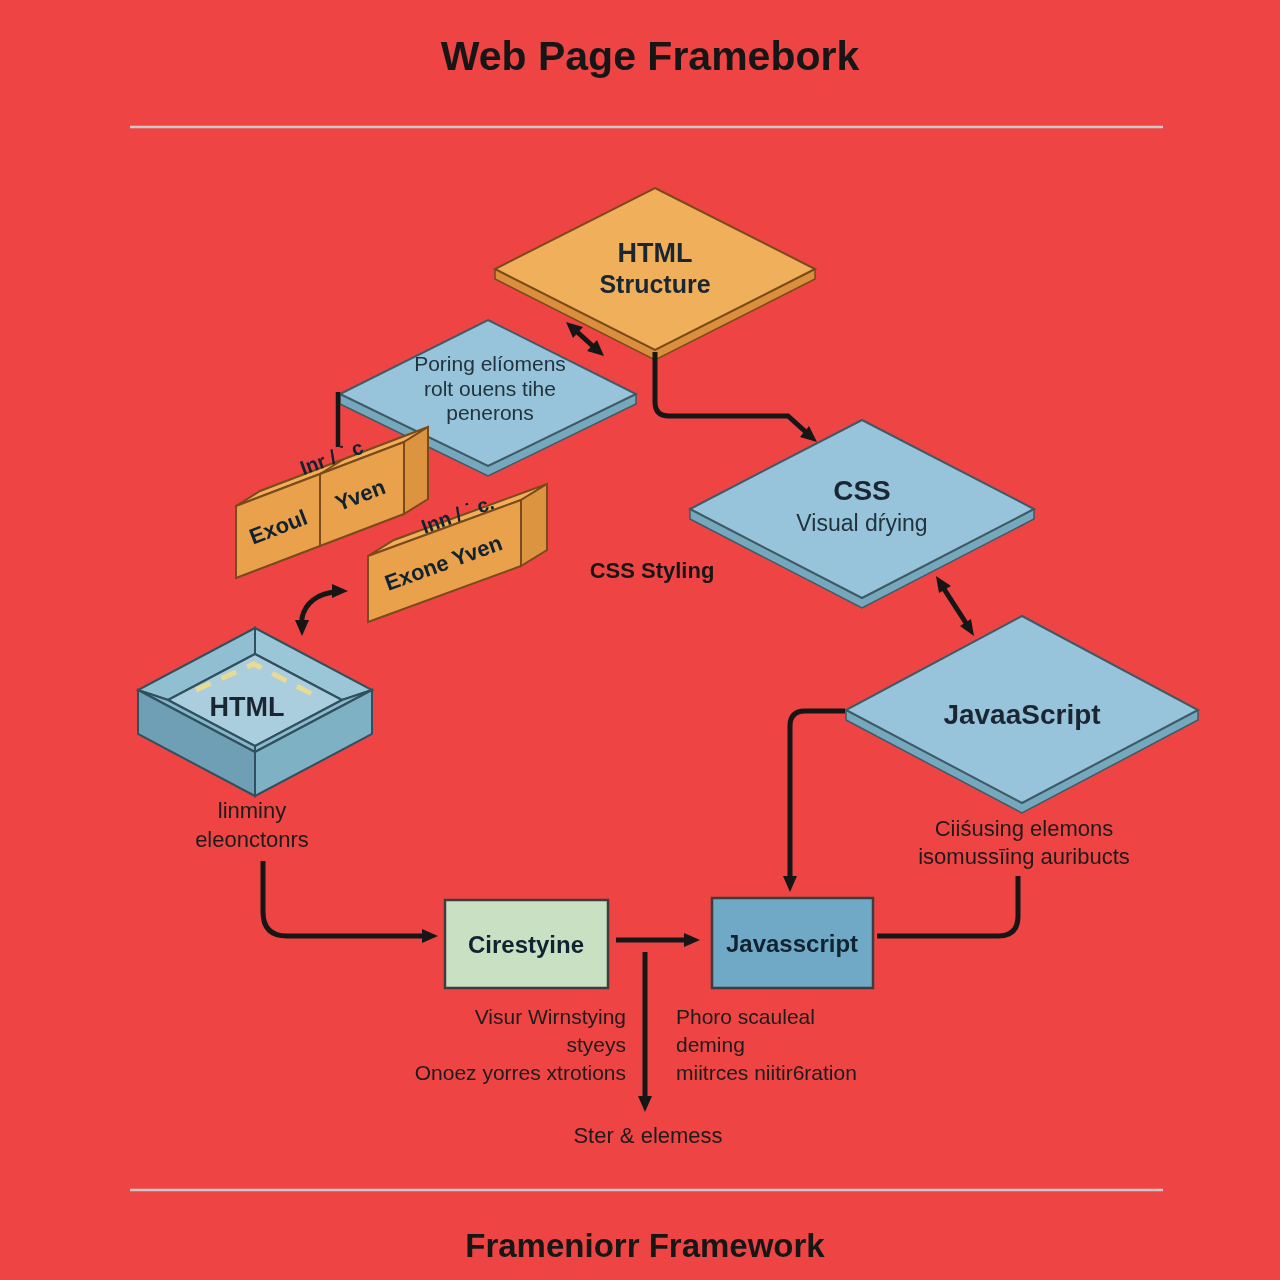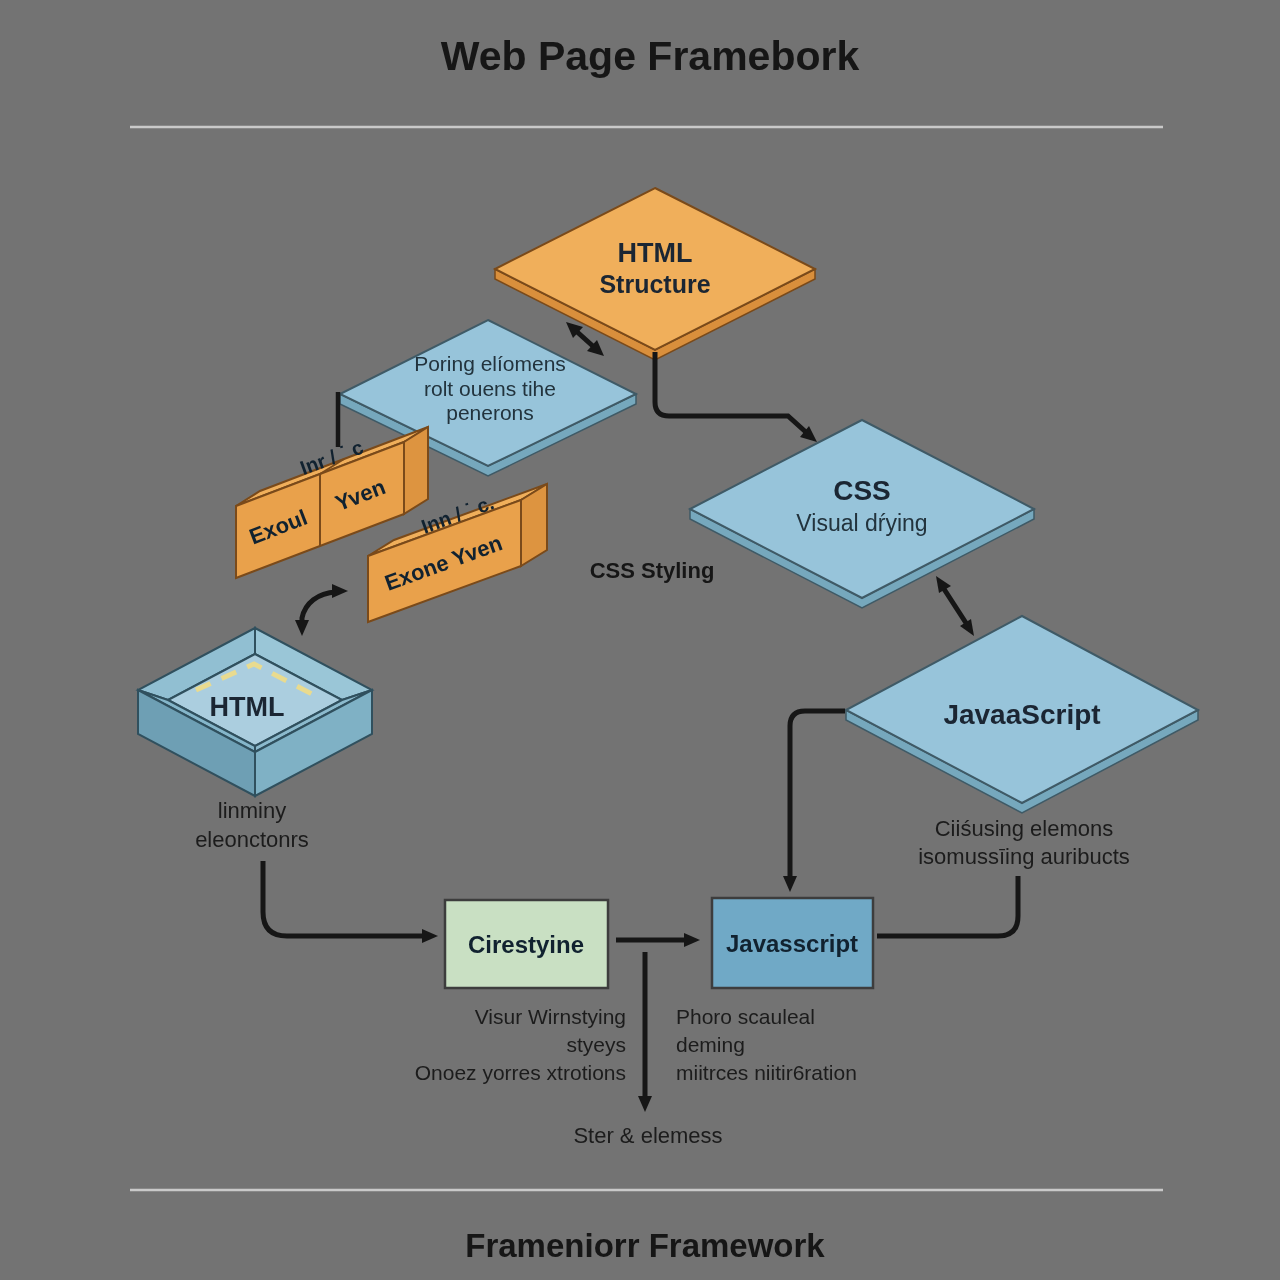--- a/index.html
+++ b/index.html
@@ -1,16 +1,16 @@
 <!DOCTYPE html>
 <html><head>
 <meta charset="utf-8">
 <style>
   html,body{margin:0;padding:0;background:#ffffff;}
-  .canvas{position:relative;width:1280px;height:1280px;background:#737373;overflow:hidden;}
+  .canvas{position:relative;width:1280px;height:1280px;background:#ef4444;overflow:hidden;}
   svg{display:block;}
   svg text{font-family:"Liberation Sans","DejaVu Sans",sans-serif;fill:#161616;}
   .title{font-weight:bold;}
   .diamond-label{font-weight:bold;fill:#1b2633;}
   .plate-text{fill:#22333d;}
   .caption{fill:#1c1c1c;}
   .box-label{font-weight:bold;fill:#112230;}
 </style>
 </head>
 <body>

